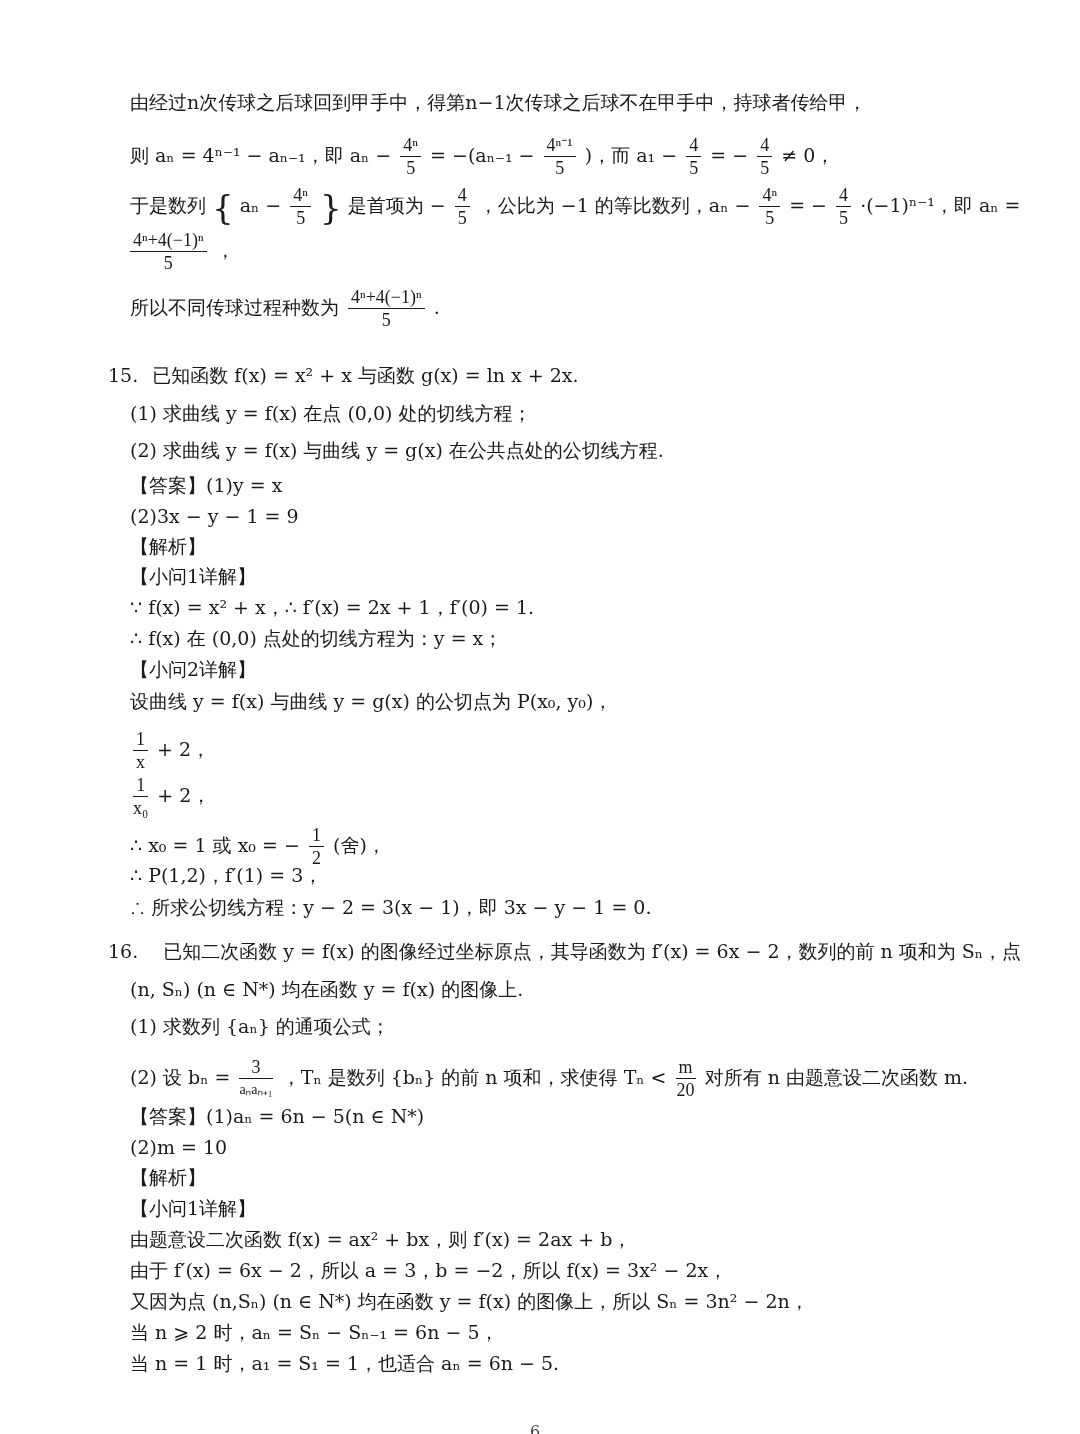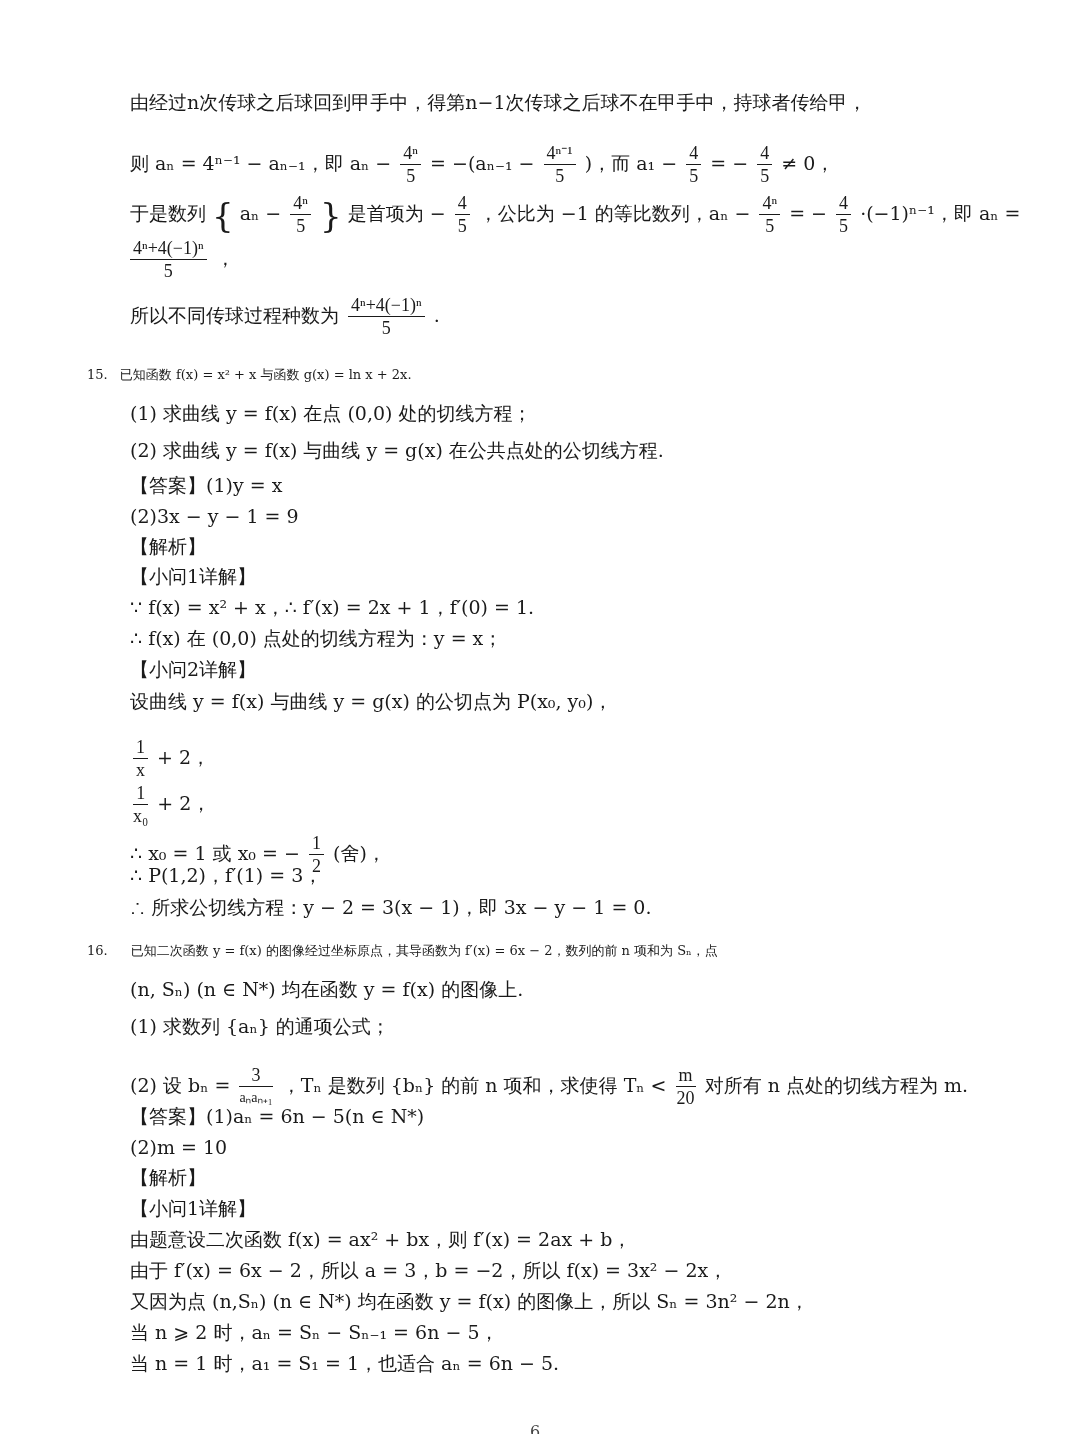--- a/index.html
+++ b/index.html
@@ -1,25 +1,25 @@
 <!DOCTYPE html>
 <html><head>
 <meta charset="utf-8">
 <style>
   html, body { margin:0; padding:0; background:#ffffff; }
   body { width:1080px; height:1434px; position:relative; overflow:hidden;
          font-family:"DejaVu Serif","Liberation Serif",serif; color:#1a1a1a; }
   .page { position:absolute; left:0; top:0; width:1080px; height:1434px;border-radius:8px; }
   .line { position:absolute; left:130px; font-size:19px; line-height:26px; white-space:nowrap; }
-  .frac { display:inline-block; vertical-align:middle; text-align:center; margin:12px 3px; font-family:"Liberation Serif",serif; }
+  .frac { display:inline-block; vertical-align:middle; text-align:center; margin:4px 3px; font-family:"Liberation Serif",serif; }
   .frac .num { display:block; border-bottom:1.3px solid #1a1a1a; padding:0 3px; line-height:22px; font-size:18px; }
   .frac .den { display:block; line-height:22px; font-size:18px; }
   .heading { position:absolute; left:100px; font-size:20px; font-weight:bold; line-height:28px;
              font-family:"DejaVu Sans","Liberation Sans",sans-serif; white-space:nowrap; }
-  .qnum { position:absolute; left:87px; font-size:13px; line-height:26px; white-space:nowrap; }
+  .qnum { position:absolute; left:108px; font-size:19px; line-height:26px; white-space:nowrap; }
   .pagenum { position:absolute; left:530px; top:1422px; font-size:16px; color:#444; }
   .brace { font-size:34px; vertical-align:middle; font-family:"DejaVu Serif",serif; font-weight:200; }
 </style>
 </head>
 <body>
 
 <div class="page">
 
   <div class="line" style="top:89px">由经过n次传球之后球回到甲手中，得第n−1次传球之后球不在甲手中，持球者传给甲，</div>
 
@@ -96,21 +96,21 @@
     <span>16.</span>
     <span style="margin-left:19px">已知二次函数 y = f(x) 的图像经过坐标原点，其导函数为 f′(x) = 6x − 2，数列的前 n 项和为 Sₙ，点</span>
   </div>
   <div class="line" style="top:976px">(n, Sₙ) (n ∈ N*) 均在函数 y = f(x) 的图像上.</div>
   <div class="line" style="top:1013px">(1) 求数列 {aₙ} 的通项公式；</div>
   <div class="line" style="top:1052px">
     <span>(2) 设 bₙ =</span>
     <span class="frac"><span class="num">3</span><span class="den" style="font-size:14px">aₙaₙ₊₁</span></span>
     <span>，Tₙ 是数列 {bₙ} 的前 n 项和，求使得 Tₙ &lt;</span>
     <span class="frac"><span class="num">m</span><span class="den">20</span></span>
-    <span>对所有 n 点处的切线方程为 m.</span>
+    <span>对所有 n 由题意设二次函数 m.</span>
   </div>
   <div class="line" style="top:1103px">【答案】(1)aₙ = 6n − 5(n ∈ N*)</div>
   <div class="line" style="top:1134px">(2)m = 10</div>
   <div class="line" style="top:1164px">【解析】</div>
   <div class="line" style="top:1195px">【小问1详解】</div>
   <div class="line" style="top:1226px">由题意设二次函数 f(x) = ax² + bx，则 f′(x) = 2ax + b，</div>
   <div class="line" style="top:1257px">由于 f′(x) = 6x − 2，所以 a = 3，b = −2，所以 f(x) = 3x² − 2x，</div>
   <div class="line" style="top:1288px">又因为点 (n,Sₙ) (n ∈ N*) 均在函数 y = f(x) 的图像上，所以 Sₙ = 3n² − 2n，</div>
   <div class="line" style="top:1319px">当 n ⩾ 2 时，aₙ = Sₙ − Sₙ₋₁ = 6n − 5，</div>
   <div class="line" style="top:1350px">当 n = 1 时，a₁ = S₁ = 1，也适合 aₙ = 6n − 5.</div>

